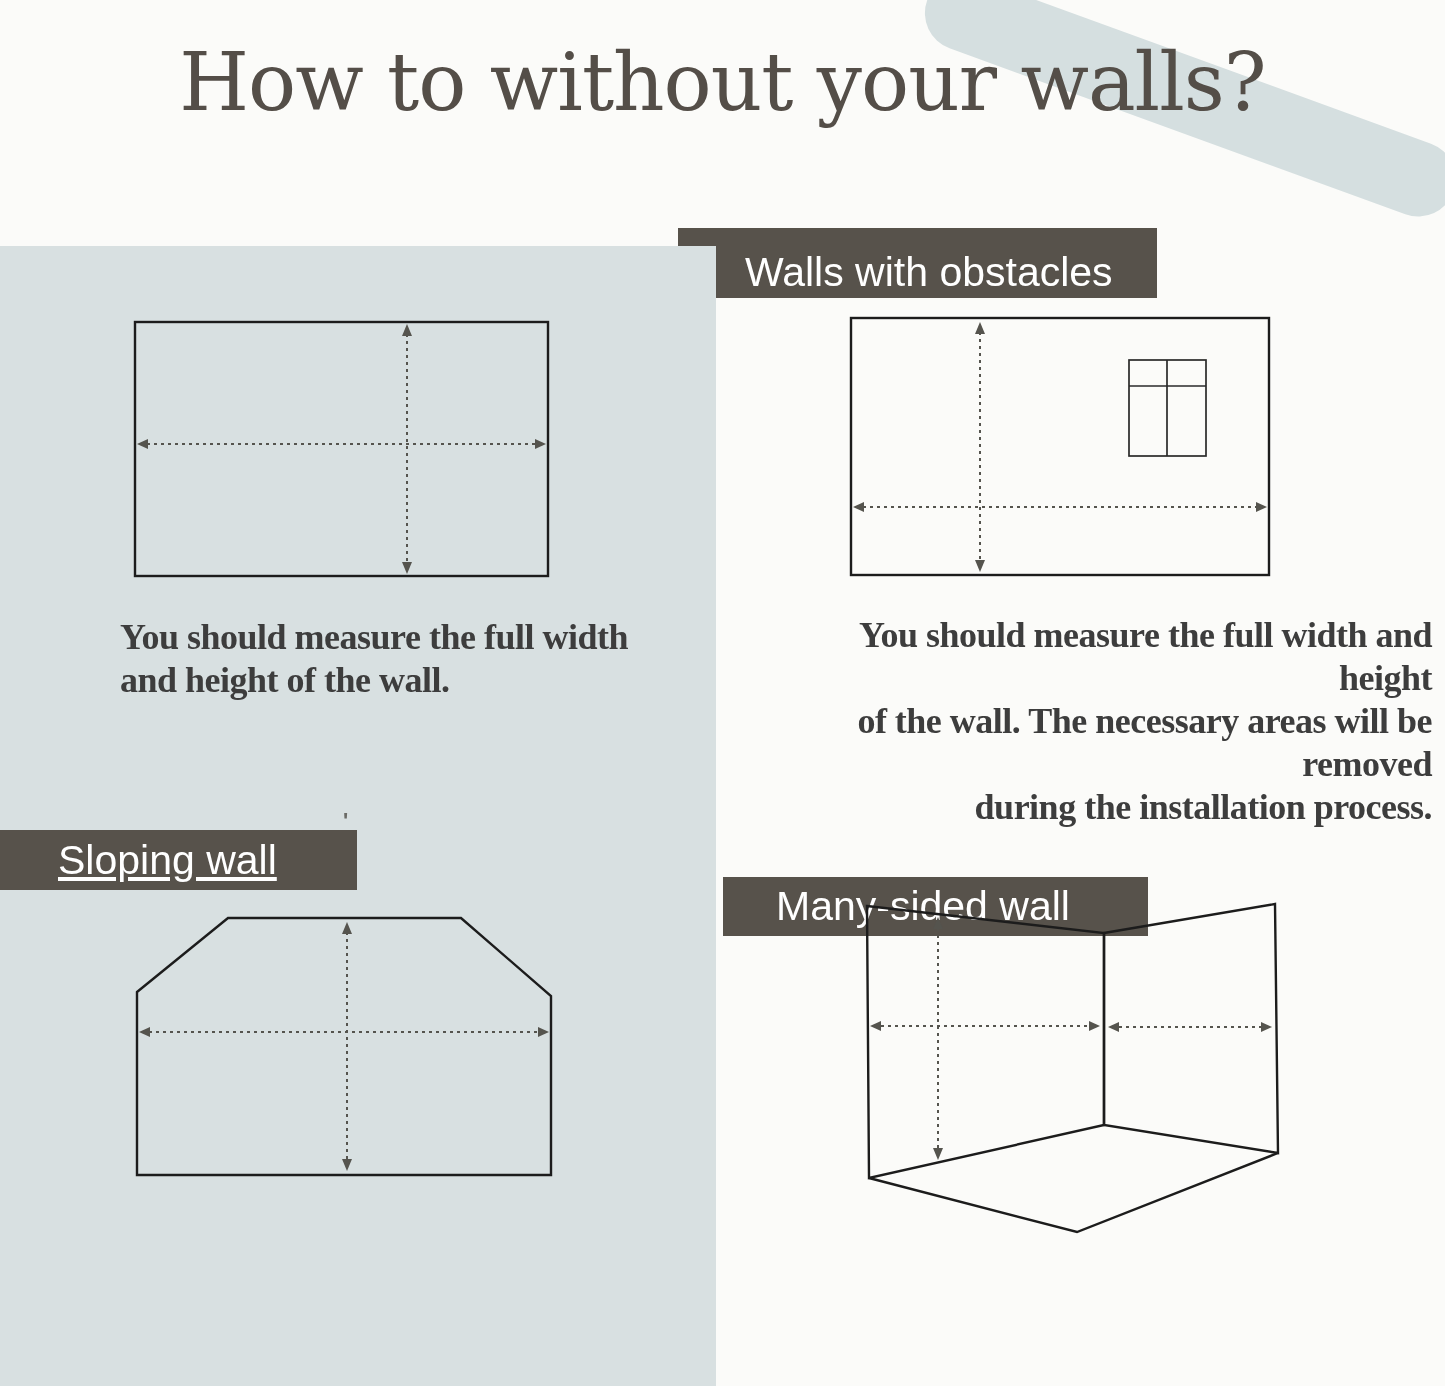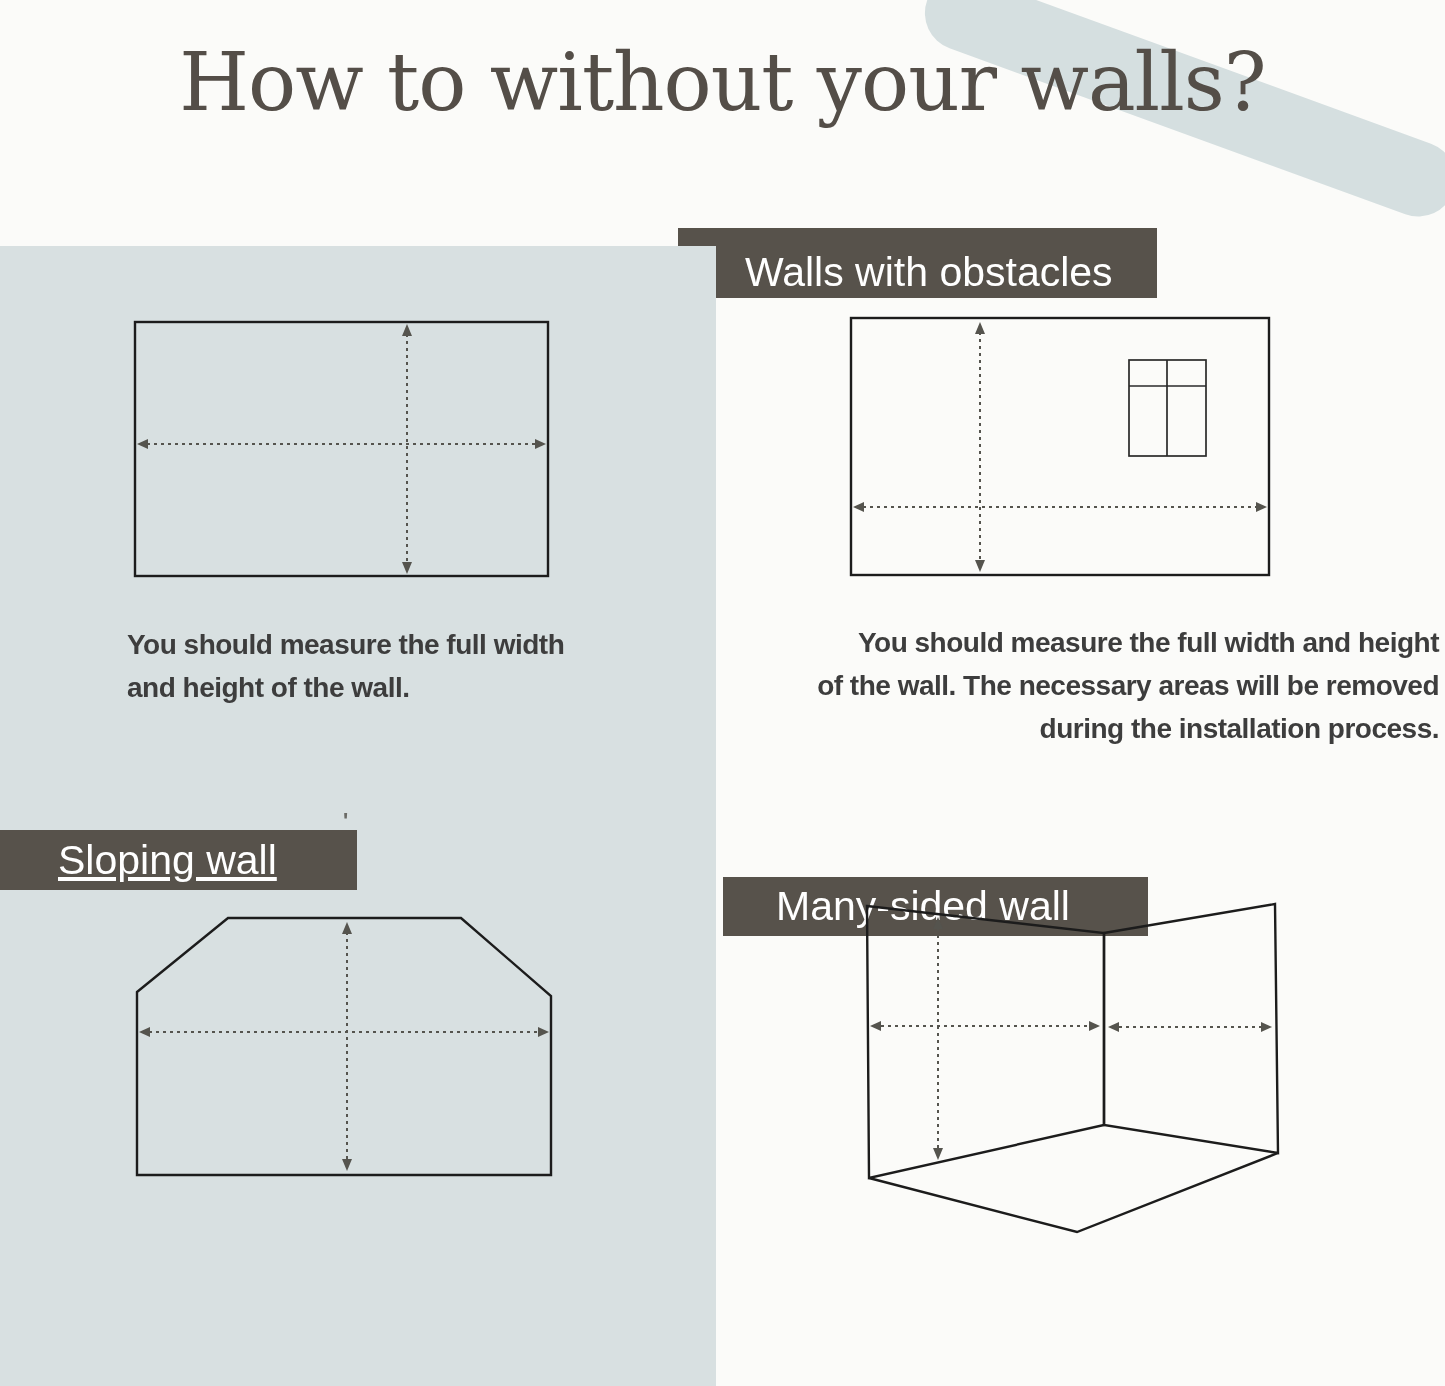--- a/index.html
+++ b/index.html
@@ -62,26 +62,27 @@
   .bar-many{left:723px;top:832px;width:425px;height:59px;padding-left:53px;box-sizing:border-box;margin-top:45px;}
   .diagram{position:absolute;z-index:4;}
   .outline{fill:none;stroke:#1c1c1c;stroke-width:2.4;}
   .thin{fill:none;stroke:#2a2a2a;stroke-width:1.7;}
   .dash{stroke:#55544e;stroke-width:2;fill:none;stroke-dasharray:3 4;}
   .head{fill:#55544e;stroke:none;}
   .desc{
     position:absolute;
     z-index:4;
     color:#3d3d3d;
-    font-size:28px;
+    font-size:36px;
     font-weight:600;
     letter-spacing:-0.5px;
     line-height:43px;
     white-space:pre-line;
-    margin:7px;
+    margin:0;
+    font-family:Liberation Serif, serif;
   }
   .desc-standard{left:120px;top:616px;width:560px;}
   .desc-obstacles{left:782px;top:614px;width:650px;text-align:right;}
   .desc-sloping{left:68px;top:1208px;width:640px;}
   .desc-many{left:818px;top:1232px;width:620px;}
   .stray{
     position:absolute;left:343px;top:808px;z-index:4;
     color:#6b6b66;font-size:22px;font-weight:bold;
   }
 </style>

